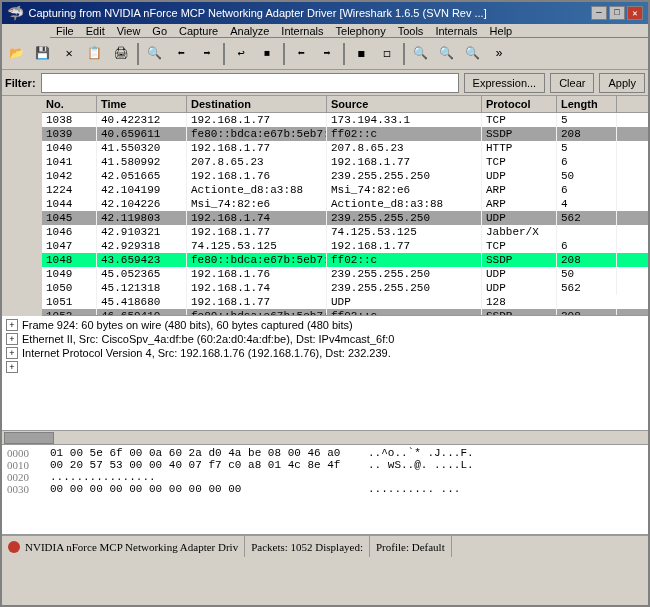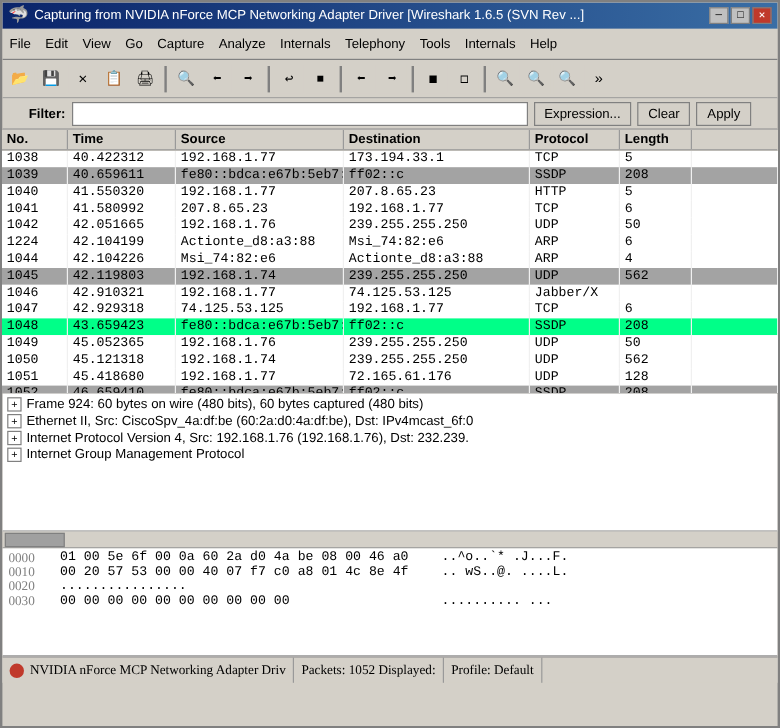--- a/index.html
+++ b/index.html
@@ -44,22 +44,23 @@
       cursor: pointer;
       color: black;
     }
     .title-btn.close { background: #c0392b; color: white; }
     
     #menu-bar {
       background: #d4d0c8;
       border-bottom: 1px solid #808080;
       display: flex;
       padding: 2px 0;
-      height: 26px;
-      align-items: center;
+      height: 14px;
+      align-items: center;
+      margin-left: 48px;
     }
     .menu-item {
       padding: 1px 6px;
       font-size: 11px;
       cursor: pointer;
       font-family: Arial, sans-serif;
     }
     
     #toolbar {
       background: #d4d0c8;
@@ -84,21 +85,21 @@
     }
     .toolbar-separator {
       width: 2px;
       height: 22px;
       background: #808080;
       margin: 0 2px;
     }
     
     #filter-bar {
       background: #d4d0c8;
-      padding: 3px 22px;
+      padding: 3px 3px;
       display: flex;
       align-items: center;
       gap: 5px;
       height: 26px;
       border-bottom: 1px solid #999;
     }
     #filter-label {
       font-family: Arial, sans-serif;
       font-size: 11px;
       font-weight: bold;
@@ -120,20 +121,21 @@
       font-family: Arial, sans-serif;
       height: 20px;
     }
     
     #packet-list {
       background: white;
       height: 220px;
       overflow-y: scroll;
       overflow-x: hidden;
       border-bottom: 1px solid #999;
+      margin-left: 40px;
     }
     #packet-header {
       display: grid;
       grid-template-columns: 55px 90px 140px 155px 75px 60px;
       background: #d4d0c8;
       border-bottom: 1px solid #999;
       font-family: Arial, sans-serif;
       font-weight: bold;
       font-size: 11px;
       position: sticky;
@@ -307,22 +309,22 @@
   <input id="filter-input" type="text" style="flex: 1 1 0%; height: 20px; border: 1px solid rgb(128, 128, 128); padding: 0px 3px; font-size: 11px;">
   <button class="filter-btn">Expression...</button>
   <button class="filter-btn">Clear</button>
   <button class="filter-btn">Apply</button>
 </div>
 
 <div id="packet-list">
   <div id="packet-header">
       <div class="ph-cell">No.</div>
       <div class="ph-cell">Time</div>
+      <div class="ph-cell">Destination</div>
       <div class="ph-cell">Source</div>
-      <div class="ph-cell">Destination</div>
       <div class="ph-cell">Protocol</div>
       <div class="ph-cell">Length</div>
     </div>
   <div id="packet-rows">
       <div class="packet-row row-white">
         <div class="pkt-cell">1038</div>
         <div class="pkt-cell">40.422312</div>
         <div class="pkt-cell">192.168.1.77</div>
         <div class="pkt-cell">173.194.33.1</div>
         <div class="pkt-cell">TCP</div>
@@ -421,21 +423,20 @@
         <div class="pkt-cell">45.121318</div>
         <div class="pkt-cell">192.168.1.74</div>
         <div class="pkt-cell">239.255.255.250</div>
         <div class="pkt-cell">UDP</div>
         <div class="pkt-cell">562</div>
       </div>
       <div class="packet-row row-white">
         <div class="pkt-cell">1051</div>
         <div class="pkt-cell">45.418680</div>
         <div class="pkt-cell">192.168.1.77</div>
-        <div class="pkt-cell">72.165.61.176</div>
         <div class="pkt-cell">UDP</div>
         <div class="pkt-cell">128</div>
       </div>
       <div class="packet-row row-cyan">
         <div class="pkt-cell">1052</div>
         <div class="pkt-cell">46.659410</div>
         <div class="pkt-cell">fe80::bdca:e67b:5eb7:</div>
         <div class="pkt-cell">ff02::c</div>
         <div class="pkt-cell">SSDP</div>
         <div class="pkt-cell">208</div>
@@ -451,21 +452,20 @@
     <div class="detail-row">
       <div class="expand-icon">+</div>
       <span>Ethernet II, Src: CiscoSpv_4a:df:be (60:2a:d0:4a:df:be), Dst: IPv4mcast_6f:0</span>
     </div>
     <div class="detail-row">
       <div class="expand-icon">+</div>
       <span>Internet Protocol Version 4, Src: 192.168.1.76 (192.168.1.76), Dst: 232.239.</span>
     </div>
     <div class="detail-row">
       <div class="expand-icon">+</div>
-      <span>Internet Group Management Protocol</span>
     </div>
   </div>
 
 <div id="h-scroll">
   <div id="h-scroll-bar"></div>
 </div>
 
 <div id="hex-dump">
     <div class="hex-line">
       <span class="hex-offset">0000</span>

